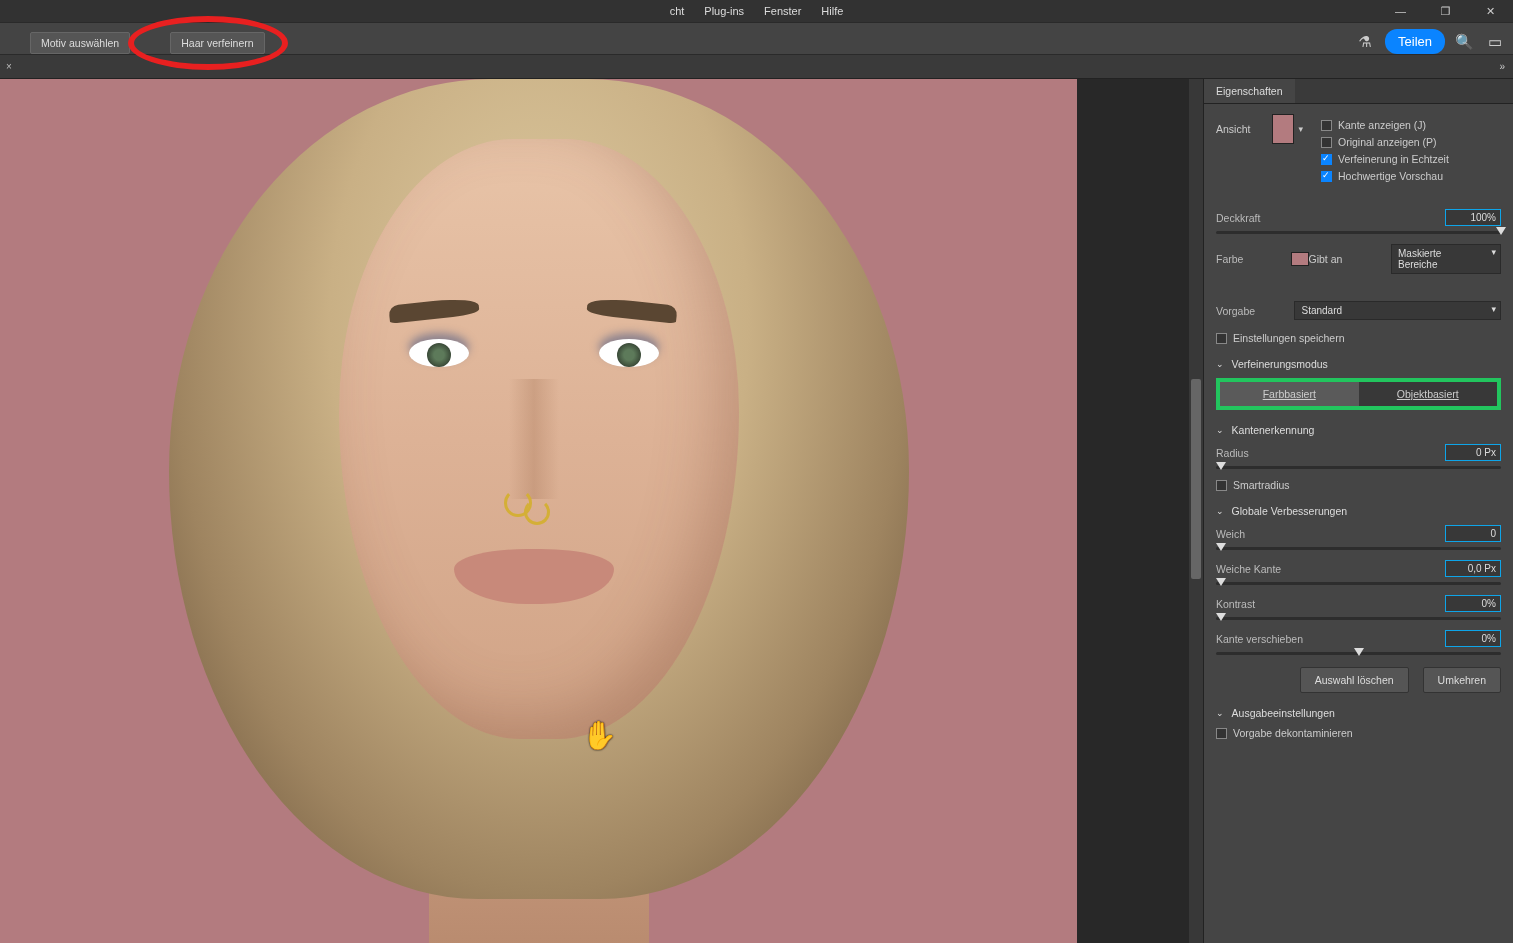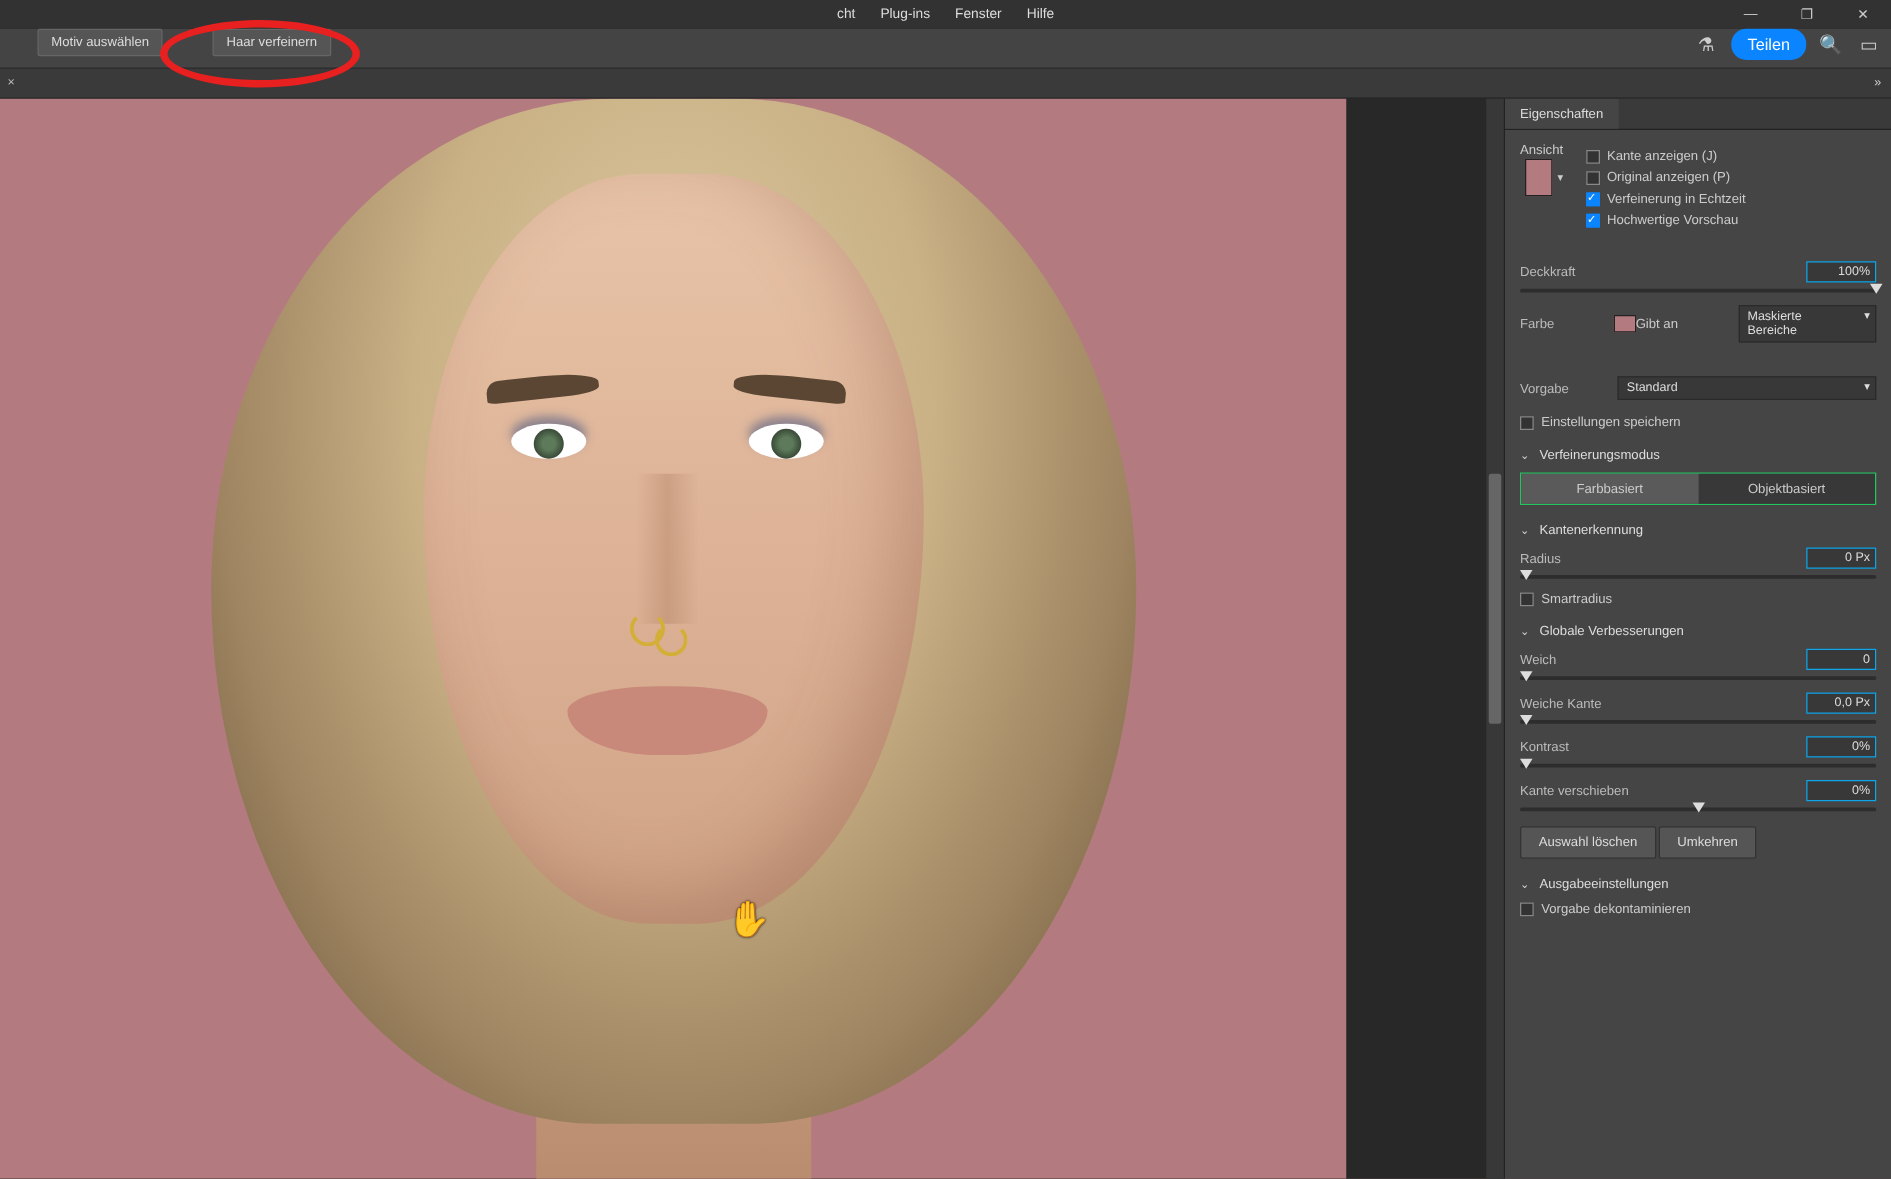--- a/index.html
+++ b/index.html
@@ -1,21 +1,21 @@
 <!DOCTYPE html>
 <html><head>
 <meta charset="utf-8">
 <style>
   * { margin: 0; padding: 0; box-sizing: border-box; font-family: 'Segoe UI', Tahoma, sans-serif; }
   body { background: #323232; color: #ccc; font-size: 11px; width: 1513px; height: 943px; overflow: hidden; position: relative; }
   
   .menubar { height: 22px; background: #323232; display: flex; align-items: center; padding-left: 0; justify-content: center; }
   .menubar span { padding: 4px 10px; color: #ddd; cursor: pointer; }
   
-  .toolbar { height: 33px; background: #444; display: flex; align-items: flex-start; padding: 0 10px; border-top: 1px solid #2a2a2a; border-bottom: 1px solid #2a2a2a; position: relative;}
+  .toolbar { height: 33px; background: #444; display: flex; align-items: flex-end; padding: 0 10px; border-top: 1px solid #2a2a2a; border-bottom: 1px solid #2a2a2a; position: relative;}
   .toolbar .tbtn { background: #555; border: 1px solid #666; color: #ddd; padding: 4px 10px; margin: 0 4px; font-size: 10.5px; cursor: pointer; border-radius: 2px;}
   .toolbar-right { position: absolute; right: 8px; display: flex; align-items: center; gap: 10px;}
   .share-btn { background: #0a84ff; color: #fff; border: none; padding: 5px 13px; border-radius: 12px; font-size: 13px; cursor: pointer;}
   .ticon { color: #ccc; font-size: 15px; cursor: pointer; width: 20px; text-align: center;}
   
   .tabbar { height: 24px; background: #3a3a3a; display: flex; align-items: center; border-bottom: 1px solid #222;}
   .tab-close { color: #bbb; margin-left: 6px; font-size: 10px; cursor: pointer;}
   
   .main { display: flex; height: calc(100% - 79px); }
   .canvas-area { flex: 1; background: #282828; position: relative; display: flex; align-items: flex-start; justify-content: flex-start;}
@@ -36,32 +36,32 @@
   
   .chk { display: flex; align-items: flex-end; gap: 6px; margin: 5px 0;}
   .chk .box { width: 11px; height: 11px; border: 1px solid #888; background: #333; display:inline-block;}
   .chk .box.checked { background: #0a84ff; border-color: #0a84ff; position:relative;}
   .chk .box.checked::after { content:'✓'; position:absolute; color:#fff; font-size:9px; top:-2px; left:0;}
   
   .section-head { display: flex; align-items: center; gap: 8px; margin: 14px 0 8px 0; color: #ddd;}
   .section-head .caret { font-size: 9px;}
   .divider { height: 17px; }
   
-  .seg { display: flex; border: 1px solid #22c55e;}
+  .seg { display: flex; border: 4px solid #22c55e; text-decoration: underline;}
   .seg .segbtn { flex: 1; text-align: center; padding: 6px 0; background: #383838; color: #ccc; cursor: pointer; font-size: 10.5px;}
   .seg .segbtn.active { background: #5a5a5a;}
   
   .select { background: #383838; border: 1px solid #2a2a2a; color: #ddd; padding: 3px 18px 3px 6px; font-size: 10px; position: relative; cursor:pointer;}
   .select::after { content:'▾'; position: absolute; right: 4px; top: 2px; font-size: 9px;}
   
   .color-swatch { width: 18px; height: 14px; background: #b37b7f; border: 1px solid #222; cursor:pointer;}
   .thumb-prev { width: 22px; height: 30px; background: #b37b7f; border:1px solid #222; margin: 0 4px;}
   
   .btn-panel { background: #555; border: 1px solid #333; color: #ddd; padding: 6px 14px; font-size: 10.5px; cursor: pointer; border-radius: 2px;}
-  .btn-row { display: flex; gap: 2px; justify-content: flex-start; margin: 12px 0;}
+  .btn-row { display: flex; gap: 14px; justify-content: flex-end; margin: 12px 0;}
   
   .circle-annot { position: absolute; top: 16px; left: 128px; width: 160px; height: 54px; border: 6px solid #e82020; border-radius: 50%; pointer-events: none; z-index: 50;}
   
   .win-controls { position: absolute; top: 0; right: 0; display: flex; height: 22px;}
   .win-controls div { width: 45px; display: flex; align-items: center; justify-content: center; color: #ccc; cursor: pointer;}
 
   .portrait { position:absolute; left:50%; top:0; transform:translateX(-50%); width: 860px; height: 100%;}
   .hair { position:absolute; top:0; left:60px; width:740px; height:820px; background: radial-gradient(ellipse at 50% 30%, #d9c49a 10%, #c9b085 40%, #9e8460 70%, #6a543a 95%); border-radius: 50% 50% 48% 48% / 55% 55% 60% 60%;}
   .face { position:absolute; top:60px; left:230px; width:400px; height:600px; background: linear-gradient(180deg, #e8c4a8 0%, #ddb296 50%, #d0a386 100%); border-radius: 48% 48% 50% 50% / 50% 50% 60% 60%; box-shadow: inset -20px -20px 60px rgba(120,70,50,0.3);}
   .eye { position:absolute; width:60px; height:28px; background:#fff; border-radius:50%; box-shadow: 0 -6px 8px rgba(60,80,130,0.5);}
@@ -141,21 +141,21 @@
     </div>
   </div>
 
   <div class="right-panel">
     <div class="panel-tabs">
       <div class="panel-tab">Eigenschaften</div>
     </div>
     <div class="panel-body">
 
       <div style="display:flex; gap:18px; align-items:flex-start;">
-        <div style="display:flex; flex-direction:column; align-items:center; gap:1px;">
+        <div style="display:flex; flex-direction:row; align-items:center; gap:18px;">
           <span class="lbl">Ansicht</span>
           <div style="display:flex; align-items:center;">
             <div class="thumb-prev"></div>
             <span style="font-size:9px">▾</span>
           </div>
         </div>
         <div style="flex:1">
           <div class="chk">
               <span class="box"></span>
               <span>Kante anzeigen (J)</span>

